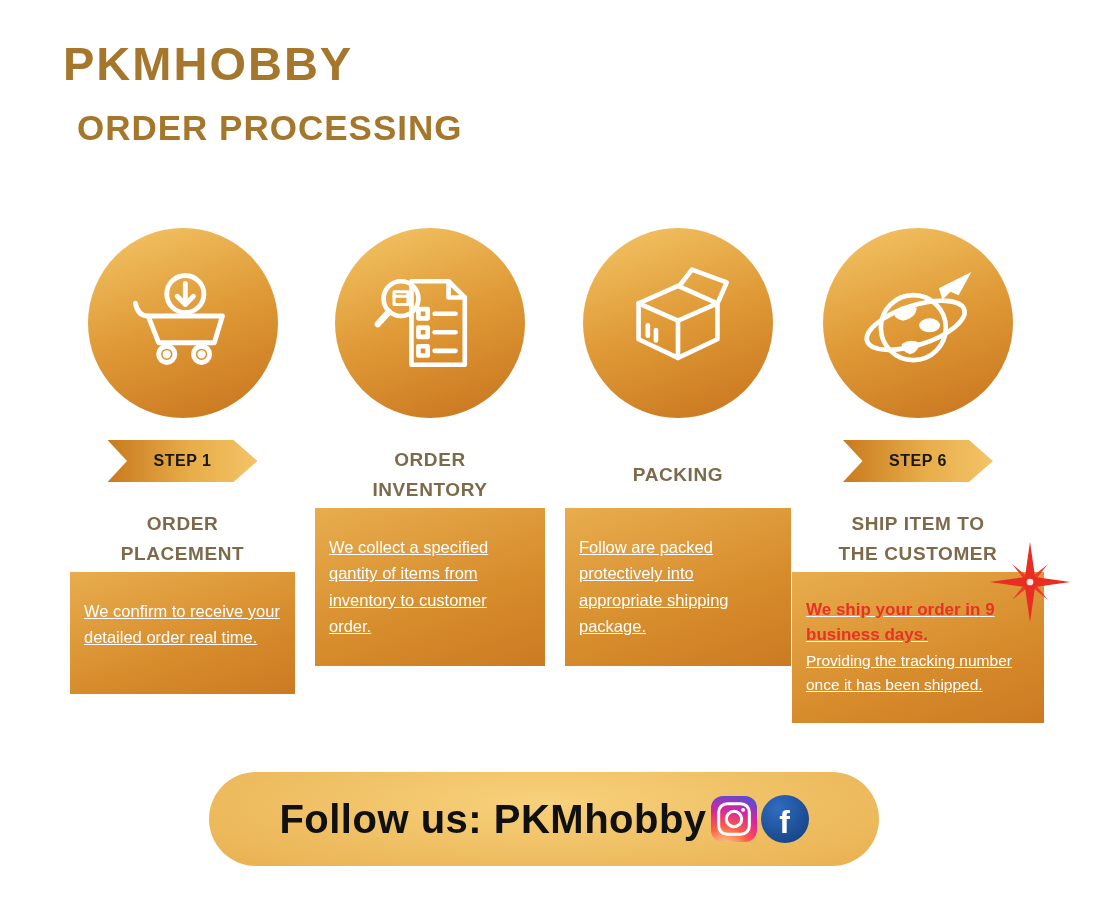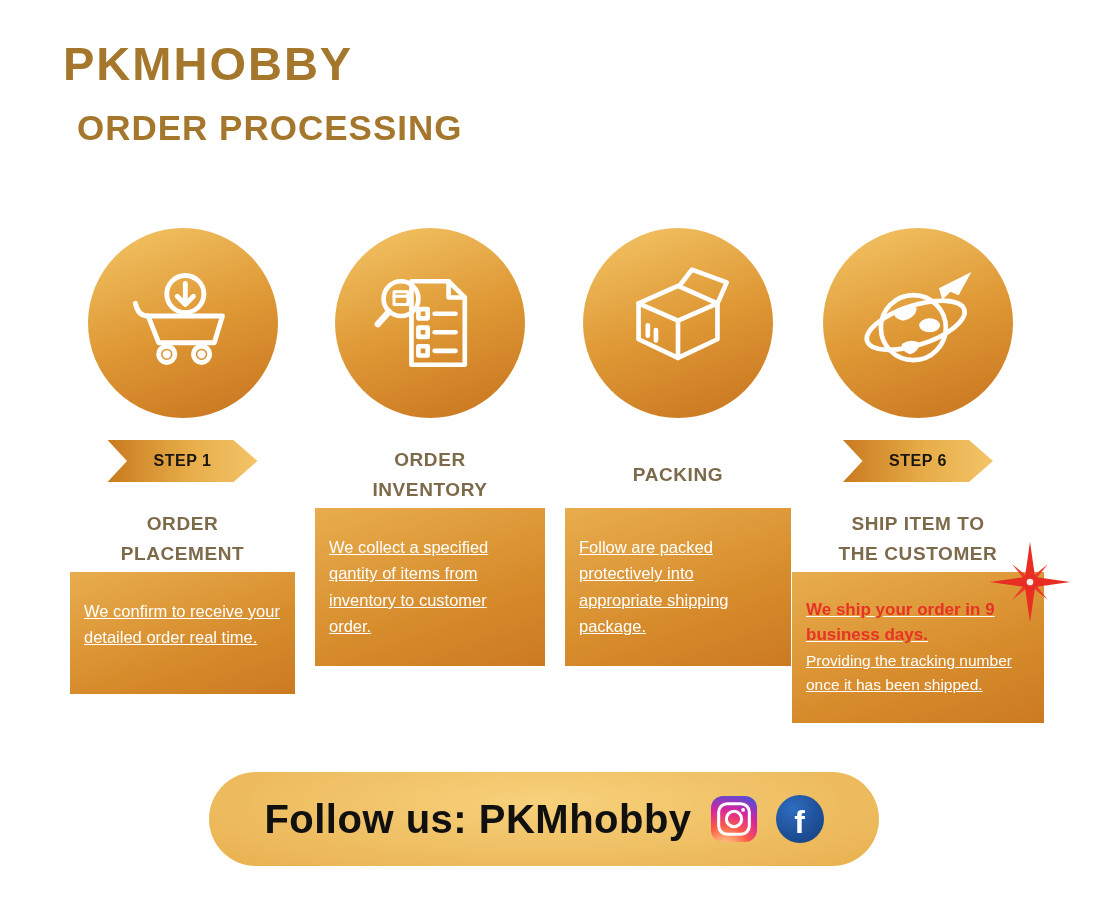--- a/index.html
+++ b/index.html
@@ -56,21 +56,21 @@
 
   .starburst {
     position:absolute; top:-32px; right:-28px; width:84px; height:84px; pointer-events:none;
   }
 
   
   .footer-pill {
     position:absolute; left:209px; top:772px; width:670px; height:94px;
     border-radius:47px;
     background:radial-gradient(120% 170% at 50% 32%, #f7d17b 0%, #e9b252 55%, #cf8a2e 100%);
-    display:flex; align-items:center; justify-content:center; gap:19px;
+    display:flex; align-items:center; justify-content:center; gap:4px;
   }
   .footer-text { font-size:40px; font-weight:800; color:#101010; letter-spacing:.5px; }
   .insta {
     width:46px; height:46px; border-radius:12px;
     background:radial-gradient(circle at 30% 120%, #fdf497 0%, #fd5949 40%, #d6249f 66%, #285aeb 100%);
     display:flex; align-items:center; justify-content:center;
   }
   .fb {
     width:48px; height:48px; border-radius:50%;
     background:radial-gradient(circle at 35% 28%, #2f6cc0 0%, #1b4a8f 70%, #143a74 100%);

